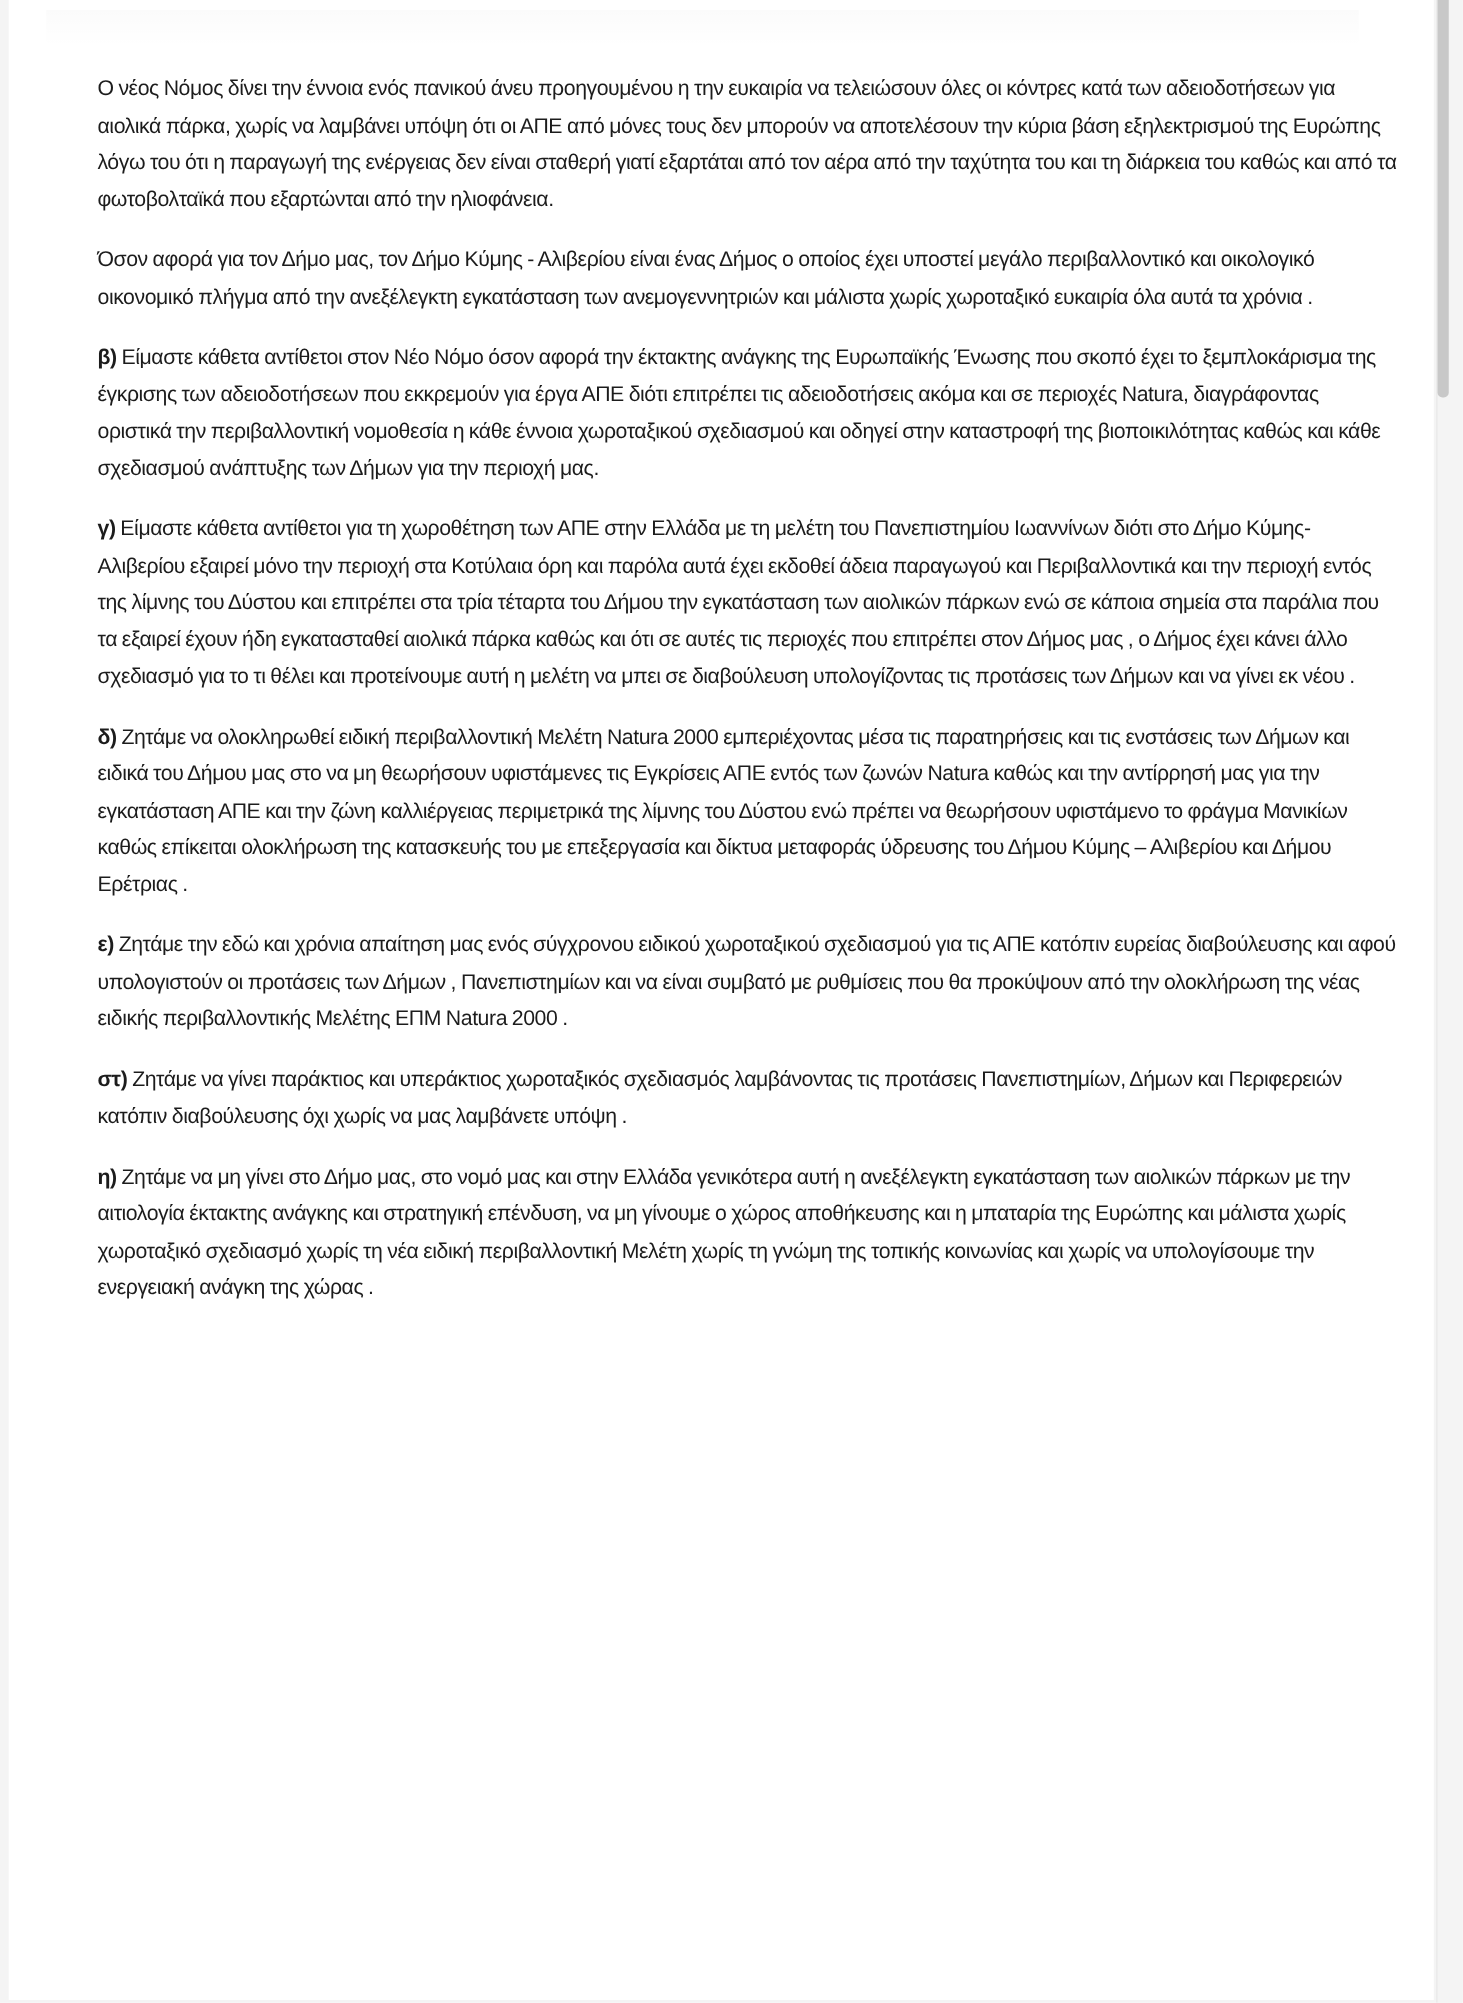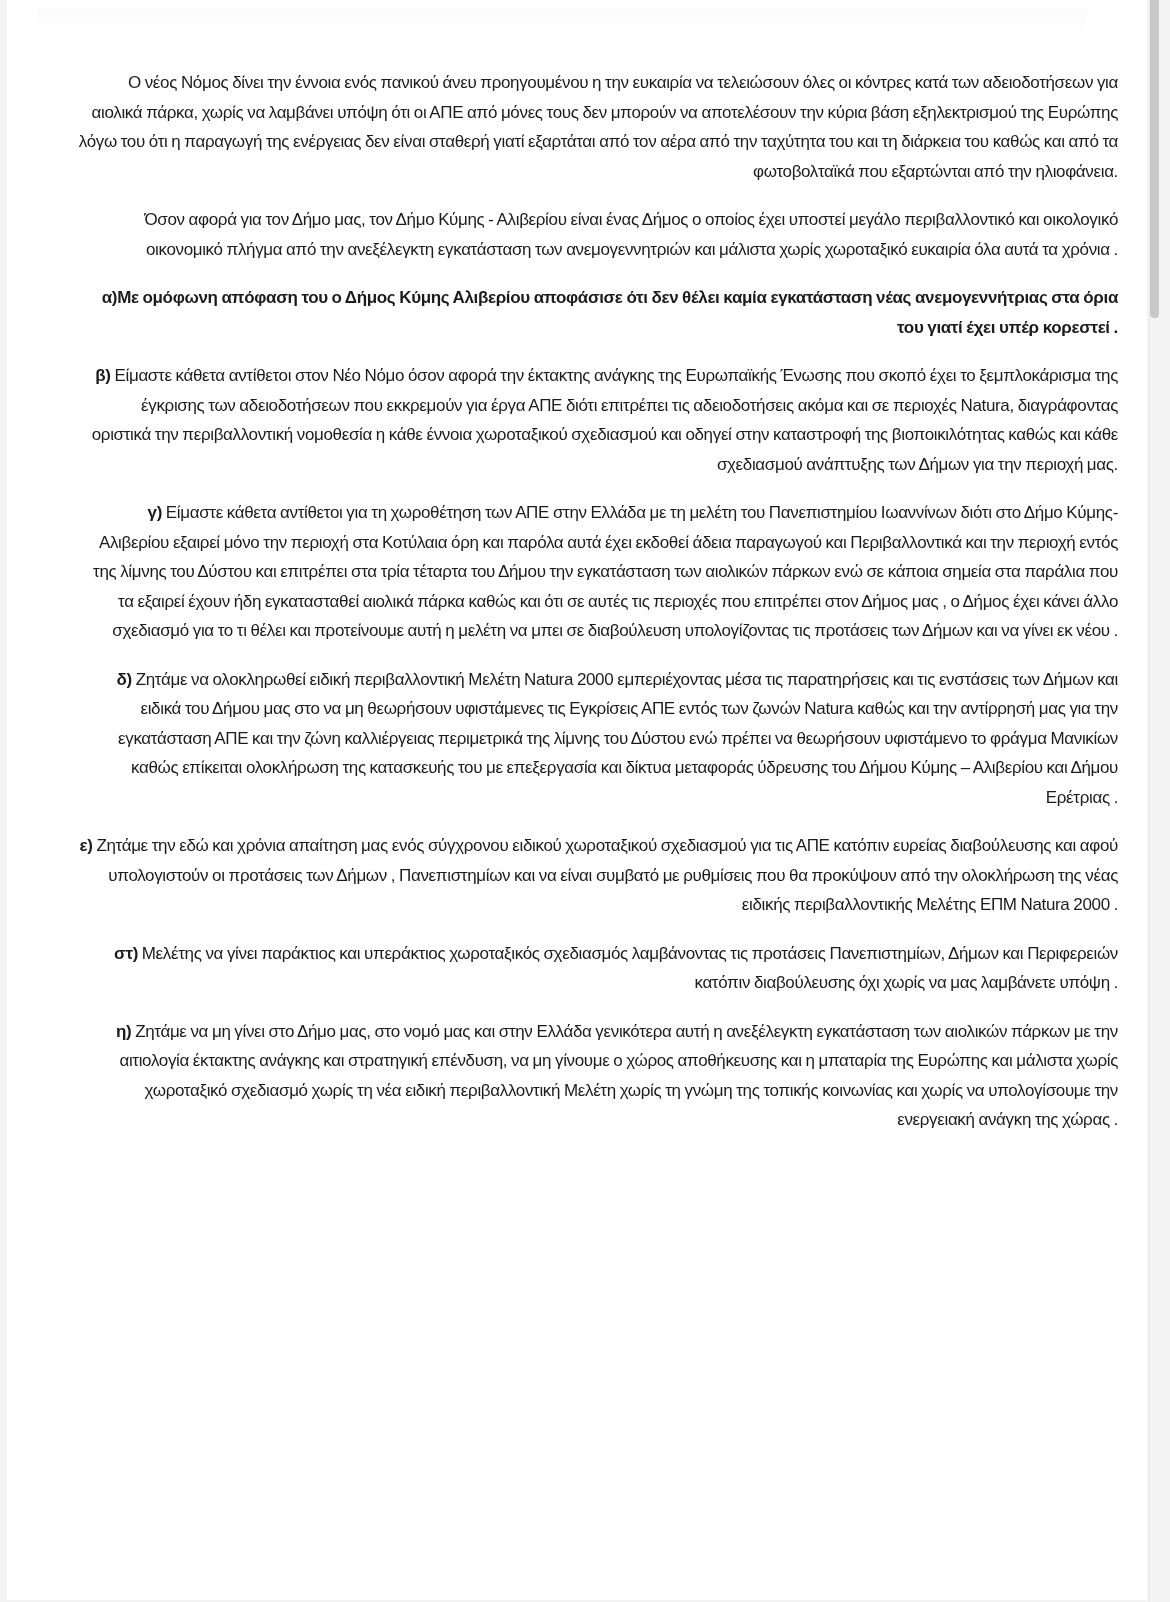--- a/index.html
+++ b/index.html
@@ -35,22 +35,21 @@
       top: 56px;
       width: 1040px;
       font-family: "Liberation Sans", sans-serif;
       font-size: 17px;
       color: #1c1c1c;
       line-height: 29.5px;
       letter-spacing: -0.35px;
       word-spacing: -0.5px;
     }
     .para {
-      margin: 12px 0 19px 0;
-      text-align: right;
+      margin: 0 0 19px 0;
     }
     .heading {
       font-weight: bold;
       margin: 0 0 19px 4px;
     }
     .bold {
       font-weight: bold;
     }
     .label {
       font-weight: bold;
@@ -79,31 +78,30 @@
 
 <div class="page">
   <div class="ghost"></div>
 
   <div class="content">
     <p class="para">Ο νέος Νόμος  δίνει   την έννοια ενός πανικού άνευ προηγουμένου η την  ευκαιρία να τελειώσουν όλες οι κόντρες κατά των αδειοδοτήσεων για αιολικά πάρκα, χωρίς να λαμβάνει υπόψη ότι οι ΑΠΕ από μόνες τους δεν μπορούν να αποτελέσουν την κύρια βάση εξηλεκτρισμού της Ευρώπης λόγω του ότι η παραγωγή της ενέργειας δεν είναι σταθερή γιατί εξαρτάται από τον αέρα από την ταχύτητα του και τη διάρκεια του καθώς και από τα φωτοβολταϊκά που εξαρτώνται από την ηλιοφάνεια.</p>
 
 
     <p class="para">Όσον αφορά για τον Δήμο μας, τον Δήμο Κύμης - Αλιβερίου είναι ένας Δήμος ο οποίος έχει υποστεί μεγάλο περιβαλλοντικό και οικολογικό οικονομικό  πλήγμα από την ανεξέλεγκτη εγκατάσταση των ανεμογεννητριών και μάλιστα χωρίς χωροταξικό ευκαιρία όλα αυτά τα χρόνια .</p>
 
-    <p class="para bold"><span>α)</span><span>Με  ομόφωνη απόφαση του ο Δήμος Κύμης Αλιβερίου αποφάσισε ότι δεν θέλει καμία εγκατάσταση νέας ανεμογεννήτριας  στα όρια του γιατί έχει υπέρ κορεστεί .</span></p>
 
     <p class="para"><span class="label">β)</span><span> Είμαστε κάθετα αντίθετοι στον Νέο Νόμο όσον αφορά την  έκτακτης ανάγκης της Ευρωπαϊκής Ένωσης που σκοπό έχει το ξεμπλοκάρισμα της έγκρισης των αδειοδοτήσεων που εκκρεμούν για  έργα ΑΠΕ διότι  επιτρέπει τις αδειοδοτήσεις  ακόμα και σε περιοχές Natura, διαγράφοντας οριστικά την περιβαλλοντική νομοθεσία η κάθε έννοια χωροταξικού σχεδιασμού και οδηγεί στην καταστροφή της βιοποικιλότητας καθώς και κάθε σχεδιασμού ανάπτυξης των Δήμων για την περιοχή μας.</span></p>
 
     <p class="para"><span class="label">γ)</span><span>  Είμαστε κάθετα αντίθετοι για τη  χωροθέτηση των ΑΠΕ στην Ελλάδα με τη μελέτη του Πανεπιστημίου Ιωαννίνων διότι στο Δήμο Κύμης-Αλιβερίου εξαιρεί μόνο την περιοχή στα Κοτύλαια όρη και παρόλα αυτά έχει εκδοθεί άδεια παραγωγού και Περιβαλλοντικά  και την περιοχή εντός της λίμνης του Δύστου και   επιτρέπει στα τρία τέταρτα του Δήμου την εγκατάσταση των αιολικών πάρκων  ενώ σε κάποια σημεία στα παράλια που τα εξαιρεί έχουν ήδη εγκατασταθεί αιολικά πάρκα καθώς και ότι σε αυτές τις περιοχές που επιτρέπει στον Δήμος μας , ο Δήμος  έχει κάνει άλλο σχεδιασμό για το τι θέλει και προτείνουμε αυτή η μελέτη να μπει σε διαβούλευση υπολογίζοντας τις προτάσεις των Δήμων και να γίνει εκ νέου .</span></p>
 
     <p class="para"><span class="label">δ)</span><span> Ζητάμε να ολοκληρωθεί ειδική περιβαλλοντική Μελέτη Natura 2000 εμπεριέχοντας μέσα τις παρατηρήσεις και τις ενστάσεις των Δήμων και ειδικά του Δήμου μας στο να μη θεωρήσουν  υφιστάμενες τις Εγκρίσεις ΑΠΕ εντός των ζωνών Natura καθώς και την αντίρρησή μας για την εγκατάσταση ΑΠΕ και την ζώνη καλλιέργειας περιμετρικά της λίμνης του Δύστου ενώ πρέπει  να θεωρήσουν υφιστάμενο το φράγμα Μανικίων καθώς επίκειται ολοκλήρωση της κατασκευής του με επεξεργασία  και  δίκτυα μεταφοράς ύδρευσης του Δήμου Κύμης – Αλιβερίου  και Δήμου Ερέτριας .</span></p>
 
     <p class="para"><span class="label">ε)</span><span>  Ζητάμε την εδώ και χρόνια απαίτηση μας ενός σύγχρονου ειδικού χωροταξικού σχεδιασμού για τις  ΑΠΕ  κατόπιν ευρείας διαβούλευσης και αφού υπολογιστούν οι προτάσεις των Δήμων ,  Πανεπιστημίων   και  να είναι συμβατό με  ρυθμίσεις που θα προκύψουν από την ολοκλήρωση της νέας ειδικής περιβαλλοντικής Μελέτης  ΕΠΜ Natura 2000 .</span></p>
 
-    <p class="para"><span class="label">στ)</span><span> Μελέτης να γίνει παράκτιος και υπεράκτιος χωροταξικός σχεδιασμός λαμβάνοντας τις προτάσεις Πανεπιστημίων, Δήμων και Περιφερειών κατόπιν διαβούλευσης όχι χωρίς να μας λαμβάνετε υπόψη  .</span></p>
+    <p class="para"><span class="label">στ)</span><span> Ζητάμε να γίνει παράκτιος και υπεράκτιος χωροταξικός σχεδιασμός λαμβάνοντας τις προτάσεις Πανεπιστημίων, Δήμων και Περιφερειών κατόπιν διαβούλευσης όχι χωρίς να μας λαμβάνετε υπόψη  .</span></p>
 
 
     <p class="para"><span class="label">η)</span><span>  Ζητάμε να μη γίνει στο Δήμο μας, στο νομό μας και στην Ελλάδα γενικότερα αυτή η ανεξέλεγκτη εγκατάσταση των αιολικών πάρκων με την αιτιολογία έκτακτης ανάγκης και στρατηγική επένδυση,  να μη γίνουμε ο χώρος αποθήκευσης και  η μπαταρία της Ευρώπης και μάλιστα χωρίς χωροταξικό σχεδιασμό χωρίς τη νέα ειδική περιβαλλοντική Μελέτη  χωρίς τη γνώμη της τοπικής κοινωνίας και χωρίς να υπολογίσουμε την ενεργειακή ανάγκη της χώρας .</span></p>
   </div>
 </div>
 
 <div class="scrollbar-track">
   <div class="scrollbar-thumb"></div>
 </div>
 

